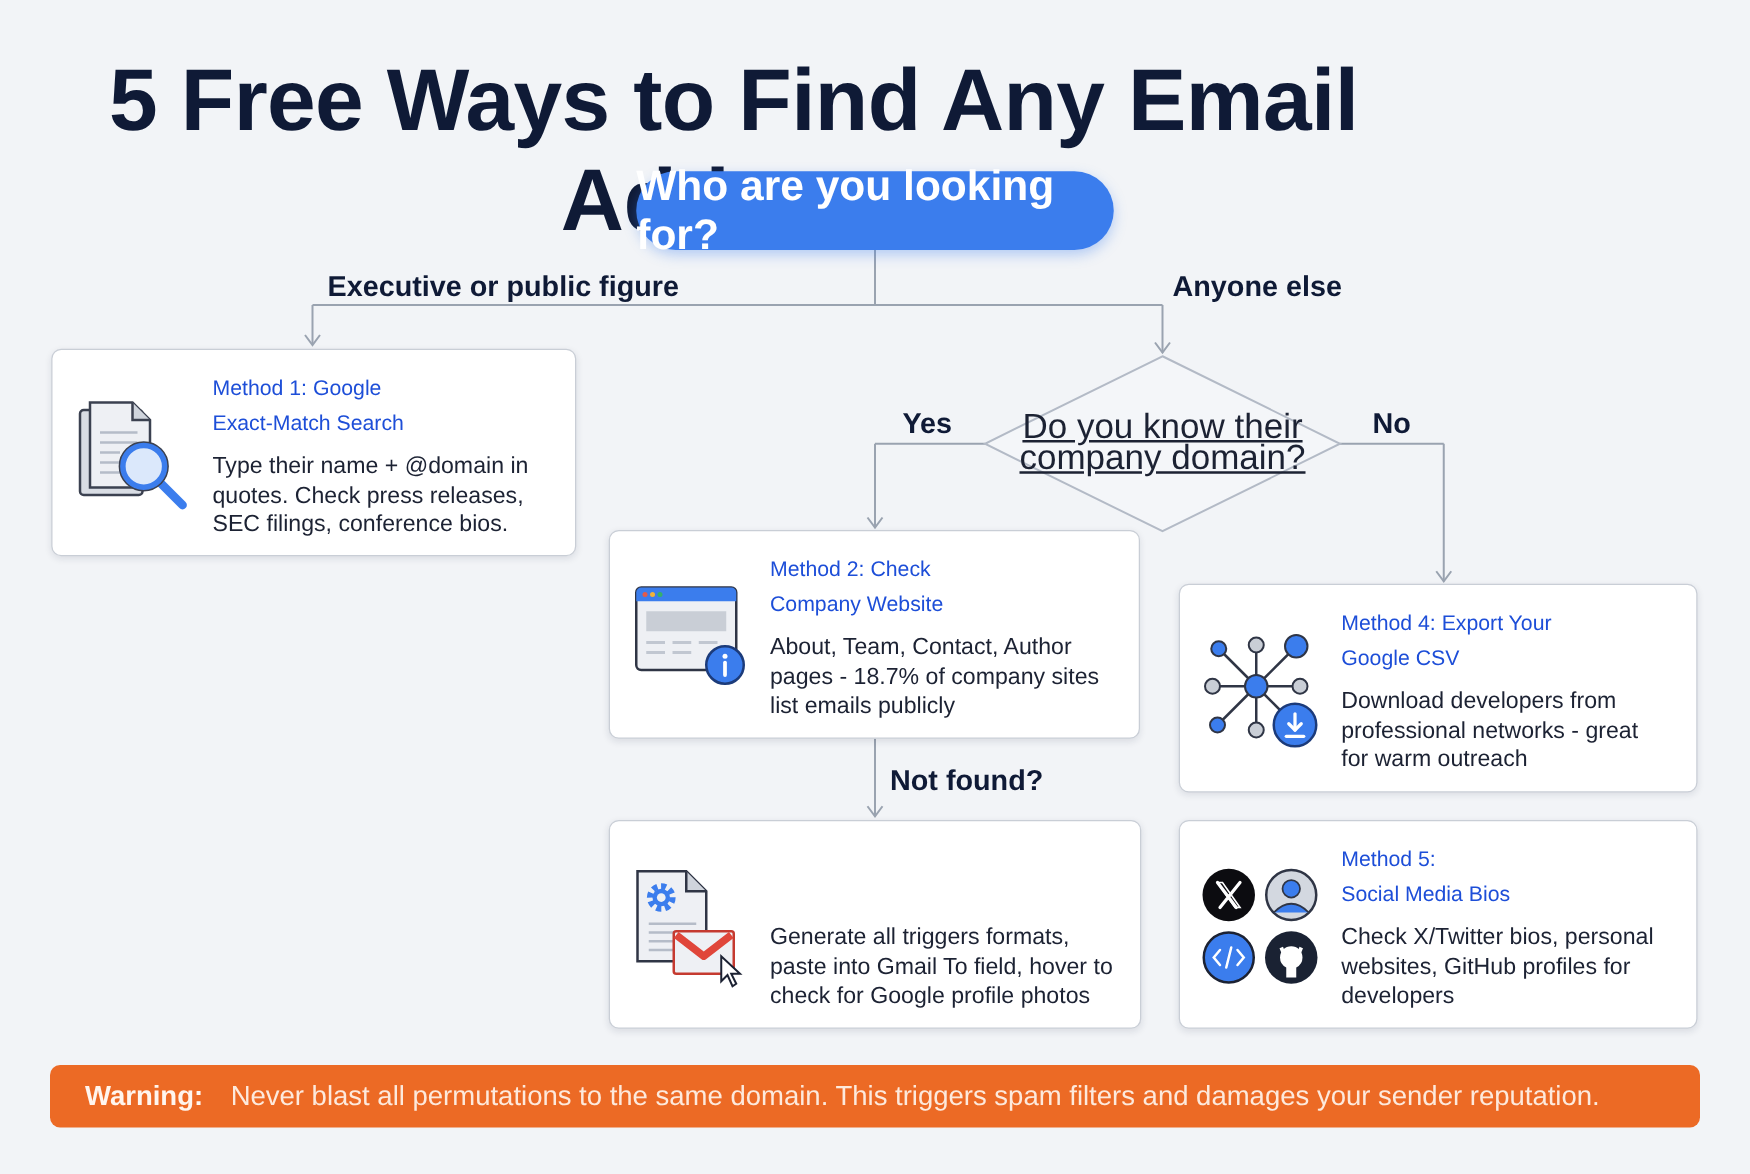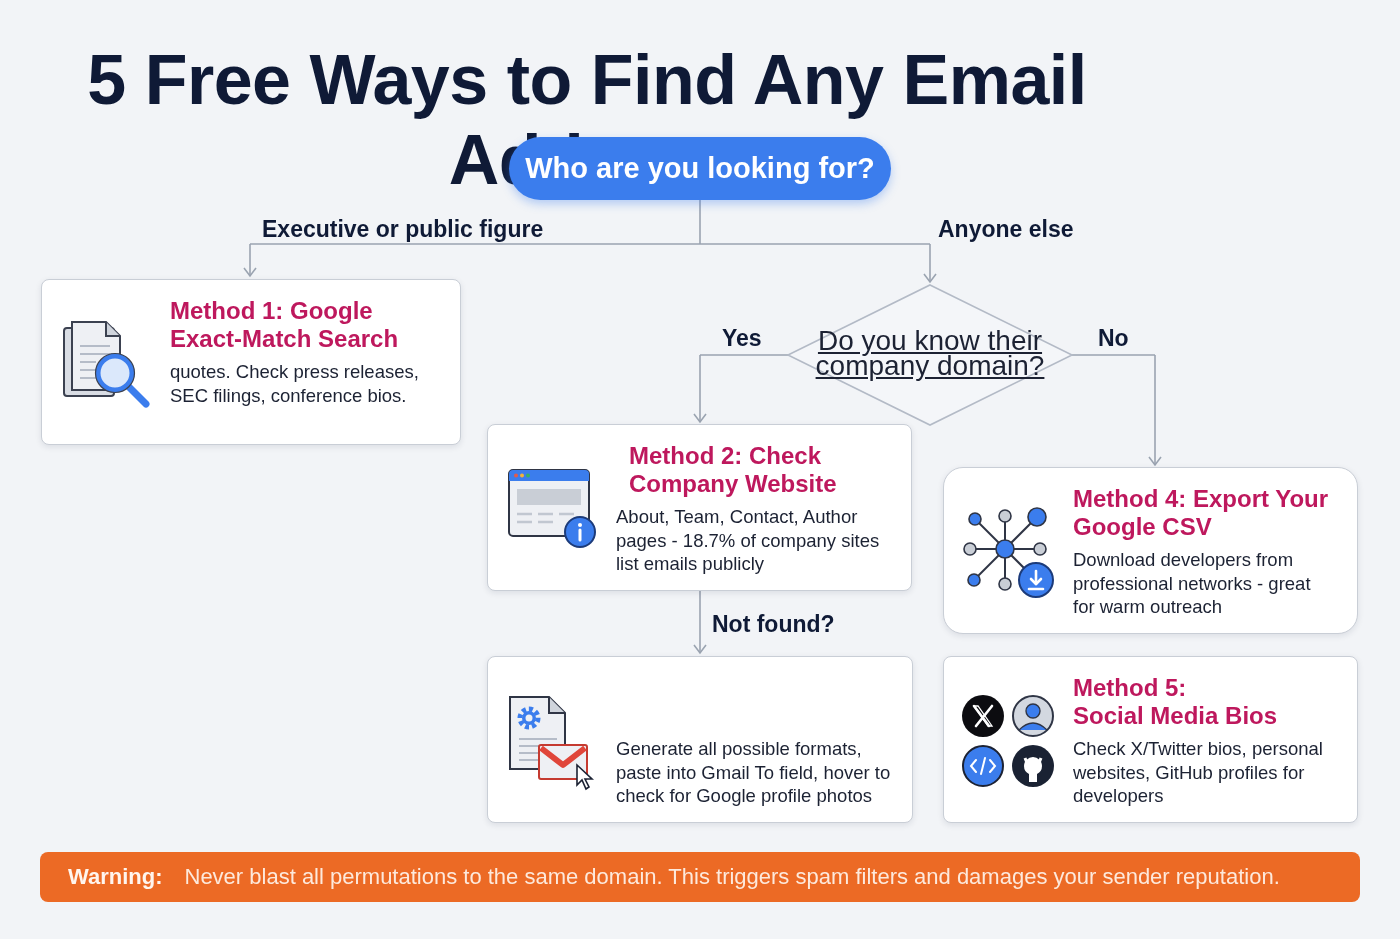--- a/index.html
+++ b/index.html
@@ -12,37 +12,37 @@
   }
   .title {
     position: absolute; left: 0; top: 40px; width: 1174px;
     text-align: center; font-size: 70px; font-weight: 700;
     color: #0f1a36; letter-spacing: -0.5px;
   }
   .pill {
     position: absolute; left: 509px; top: 137px; width: 382px; height: 63px;
     background: #3b7ded; color: #fff; border-radius: 32px;
     display: flex; align-items: center; justify-content: center;
-    font-size: 29px; font-weight: 700;
+    font-size: 34px; font-weight: 700;
     box-shadow: 0 4px 10px rgba(59,125,237,0.35);
   }
   svg.lines { position: absolute; left: 0; top: 0; }
   .edge-label {
     position: absolute; font-size: 23px; font-weight: 700; color: #0f1a36;
     white-space: nowrap;
   }
   .card {
     position: absolute; background: #fff;
     border: 1.5px solid #c9ced6; border-radius: 8px;
     box-shadow: 0 2px 6px rgba(20,30,60,0.10);
   }
   .card .icon { position: absolute; }
   .card .c-title {
-    position: absolute; font-size: 24px; font-weight: 700; line-height: 28px;
-    color: #be185d;
+    position: absolute; font-size: 17px; font-weight: 400; line-height: 28px;
+    color: #1d4ed8;
   }
   .card .c-body {
     position: absolute; font-size: 18.5px; line-height: 23.5px; color: #1c2233;
   }
   .diamond-text {
     position: absolute; left: 800px; top: 328px; width: 260px;
     text-align: center; font-size: 28px; line-height: 25px; color: #1c2233; text-decoration: underline;
   }
   .warning {
     position: absolute; left: 40px; top: 852px; width: 1320px; height: 50px;
@@ -114,20 +114,21 @@
       </g>
     <line x1="68" y1="68" x2="86" y2="86" stroke="#3b7ded" stroke-width="7" stroke-linecap="round"></line>
     <circle cx="55" cy="55" r="17" fill="#dbe8fb" stroke="#3b7ded" stroke-width="5"></circle>
     <circle cx="55" cy="55" r="19.5" fill="none" stroke="#3b4150" stroke-width="1.2"></circle>
   </svg>
   <div class="c-title" style="left:128px; top:17px; width:280px;">
     <div>Method 1: Google</div>
     <div>Exact-Match Search</div>
   </div>
   <div class="c-body" style="left:128px; top:80px; width:285px;">
+    <div>Type their name + @domain in</div>
     <div>quotes. Check press releases,</div>
     <div>SEC filings, conference bios.</div>
   </div>
 </div>
 
 <div class="card" style="left:487px; top:424px; width:425px; height:167px;">
   <svg class="icon" style="left:18px; top:42px;" width="95" height="85" viewBox="0 0 95 85">
     <rect x="3" y="3" width="80" height="66" rx="4" fill="#eef0f4" stroke="#2f3545" stroke-width="2"></rect>
     <path d="M3 7 a4 4 0 0 1 4 -4 H79 a4 4 0 0 1 4 4 V14 H3 Z" fill="#3b7ded"></path>
     <circle cx="10" cy="8.5" r="2" fill="#e25b4b"></circle>
@@ -138,21 +139,21 @@
         <line x1="11" y1="47" x2="26" y2="47"></line>
         <line x1="32" y1="47" x2="47" y2="47"></line>
         <line x1="53" y1="47" x2="68" y2="47"></line>
         <line x1="11" y1="55" x2="26" y2="55"></line>
         <line x1="32" y1="55" x2="47" y2="55"></line>
       </g>
     <circle cx="74" cy="65" r="15" fill="#3b7ded" stroke="#1c3b7a" stroke-width="2"></circle>
     <circle cx="74" cy="58" r="2" fill="#fff"></circle>
     <line x1="74" y1="63" x2="74" y2="73" stroke="#fff" stroke-width="3" stroke-linecap="round"></line>
   </svg>
-  <div class="c-title" style="left:128px; top:17px; width:285px;margin-left:13px;">
+  <div class="c-title" style="left:128px; top:17px; width:285px;">
     <div>Method 2: Check</div>
     <div>Company Website</div>
   </div>
   <div class="c-body" style="left:128px; top:80px; width:290px;">
     <div>About, Team, Contact, Author</div>
     <div>pages - 18.7% of company sites</div>
     <div>list emails publicly</div>
   </div>
 </div>
 
@@ -169,27 +170,27 @@
         <line x1="14" y1="46" x2="52" y2="46"></line>
         <line x1="14" y1="53" x2="44" y2="53"></line>
         <line x1="14" y1="60" x2="36" y2="60"></line>
         <line x1="14" y1="67" x2="36" y2="67"></line>
       </g>
     <rect x="34" y="52" width="48" height="34" rx="2" fill="#eef0f4" stroke="#c53a30" stroke-width="2"></rect>
     <path d="M36 55 L58 72 L80 55" fill="none" stroke="#e0463a" stroke-width="6" stroke-linejoin="round"></path>
     <path d="M72 72 L72 92 L77 87 L81 96 L84 94 L80 86 L87 86 Z" fill="#fff" stroke="#1c2233" stroke-width="1.6"></path>
   </svg>
   <div class="c-body" style="left:128px; top:80px; width:296px;">
-    <div>Generate all possible formats,</div>
+    <div>Generate all triggers formats,</div>
     <div>paste into Gmail To field, hover to</div>
     <div>check for Google profile photos</div>
   </div>
 </div>
 
-<div class="card" style="left:943px; top:467px; width:415px; height:167px;border-radius:20px;">
+<div class="card" style="left:943px; top:467px; width:415px; height:167px;">
   <svg class="icon" style="left:16px; top:36px;" width="100" height="100" viewBox="0 0 100 100">
     <g stroke="#2f3545" stroke-width="2">
       <line x1="45" y1="45" x2="15" y2="15"></line>
         <line x1="45" y1="45" x2="45" y2="12"></line>
         <line x1="45" y1="45" x2="77" y2="13"></line>
       <line x1="45" y1="45" x2="10" y2="45"></line>
         <line x1="45" y1="45" x2="80" y2="45"></line>
       <line x1="45" y1="45" x2="14" y2="76"></line>
         <line x1="45" y1="45" x2="45" y2="80"></line>
         <line x1="45" y1="45" x2="70" y2="70"></line>

